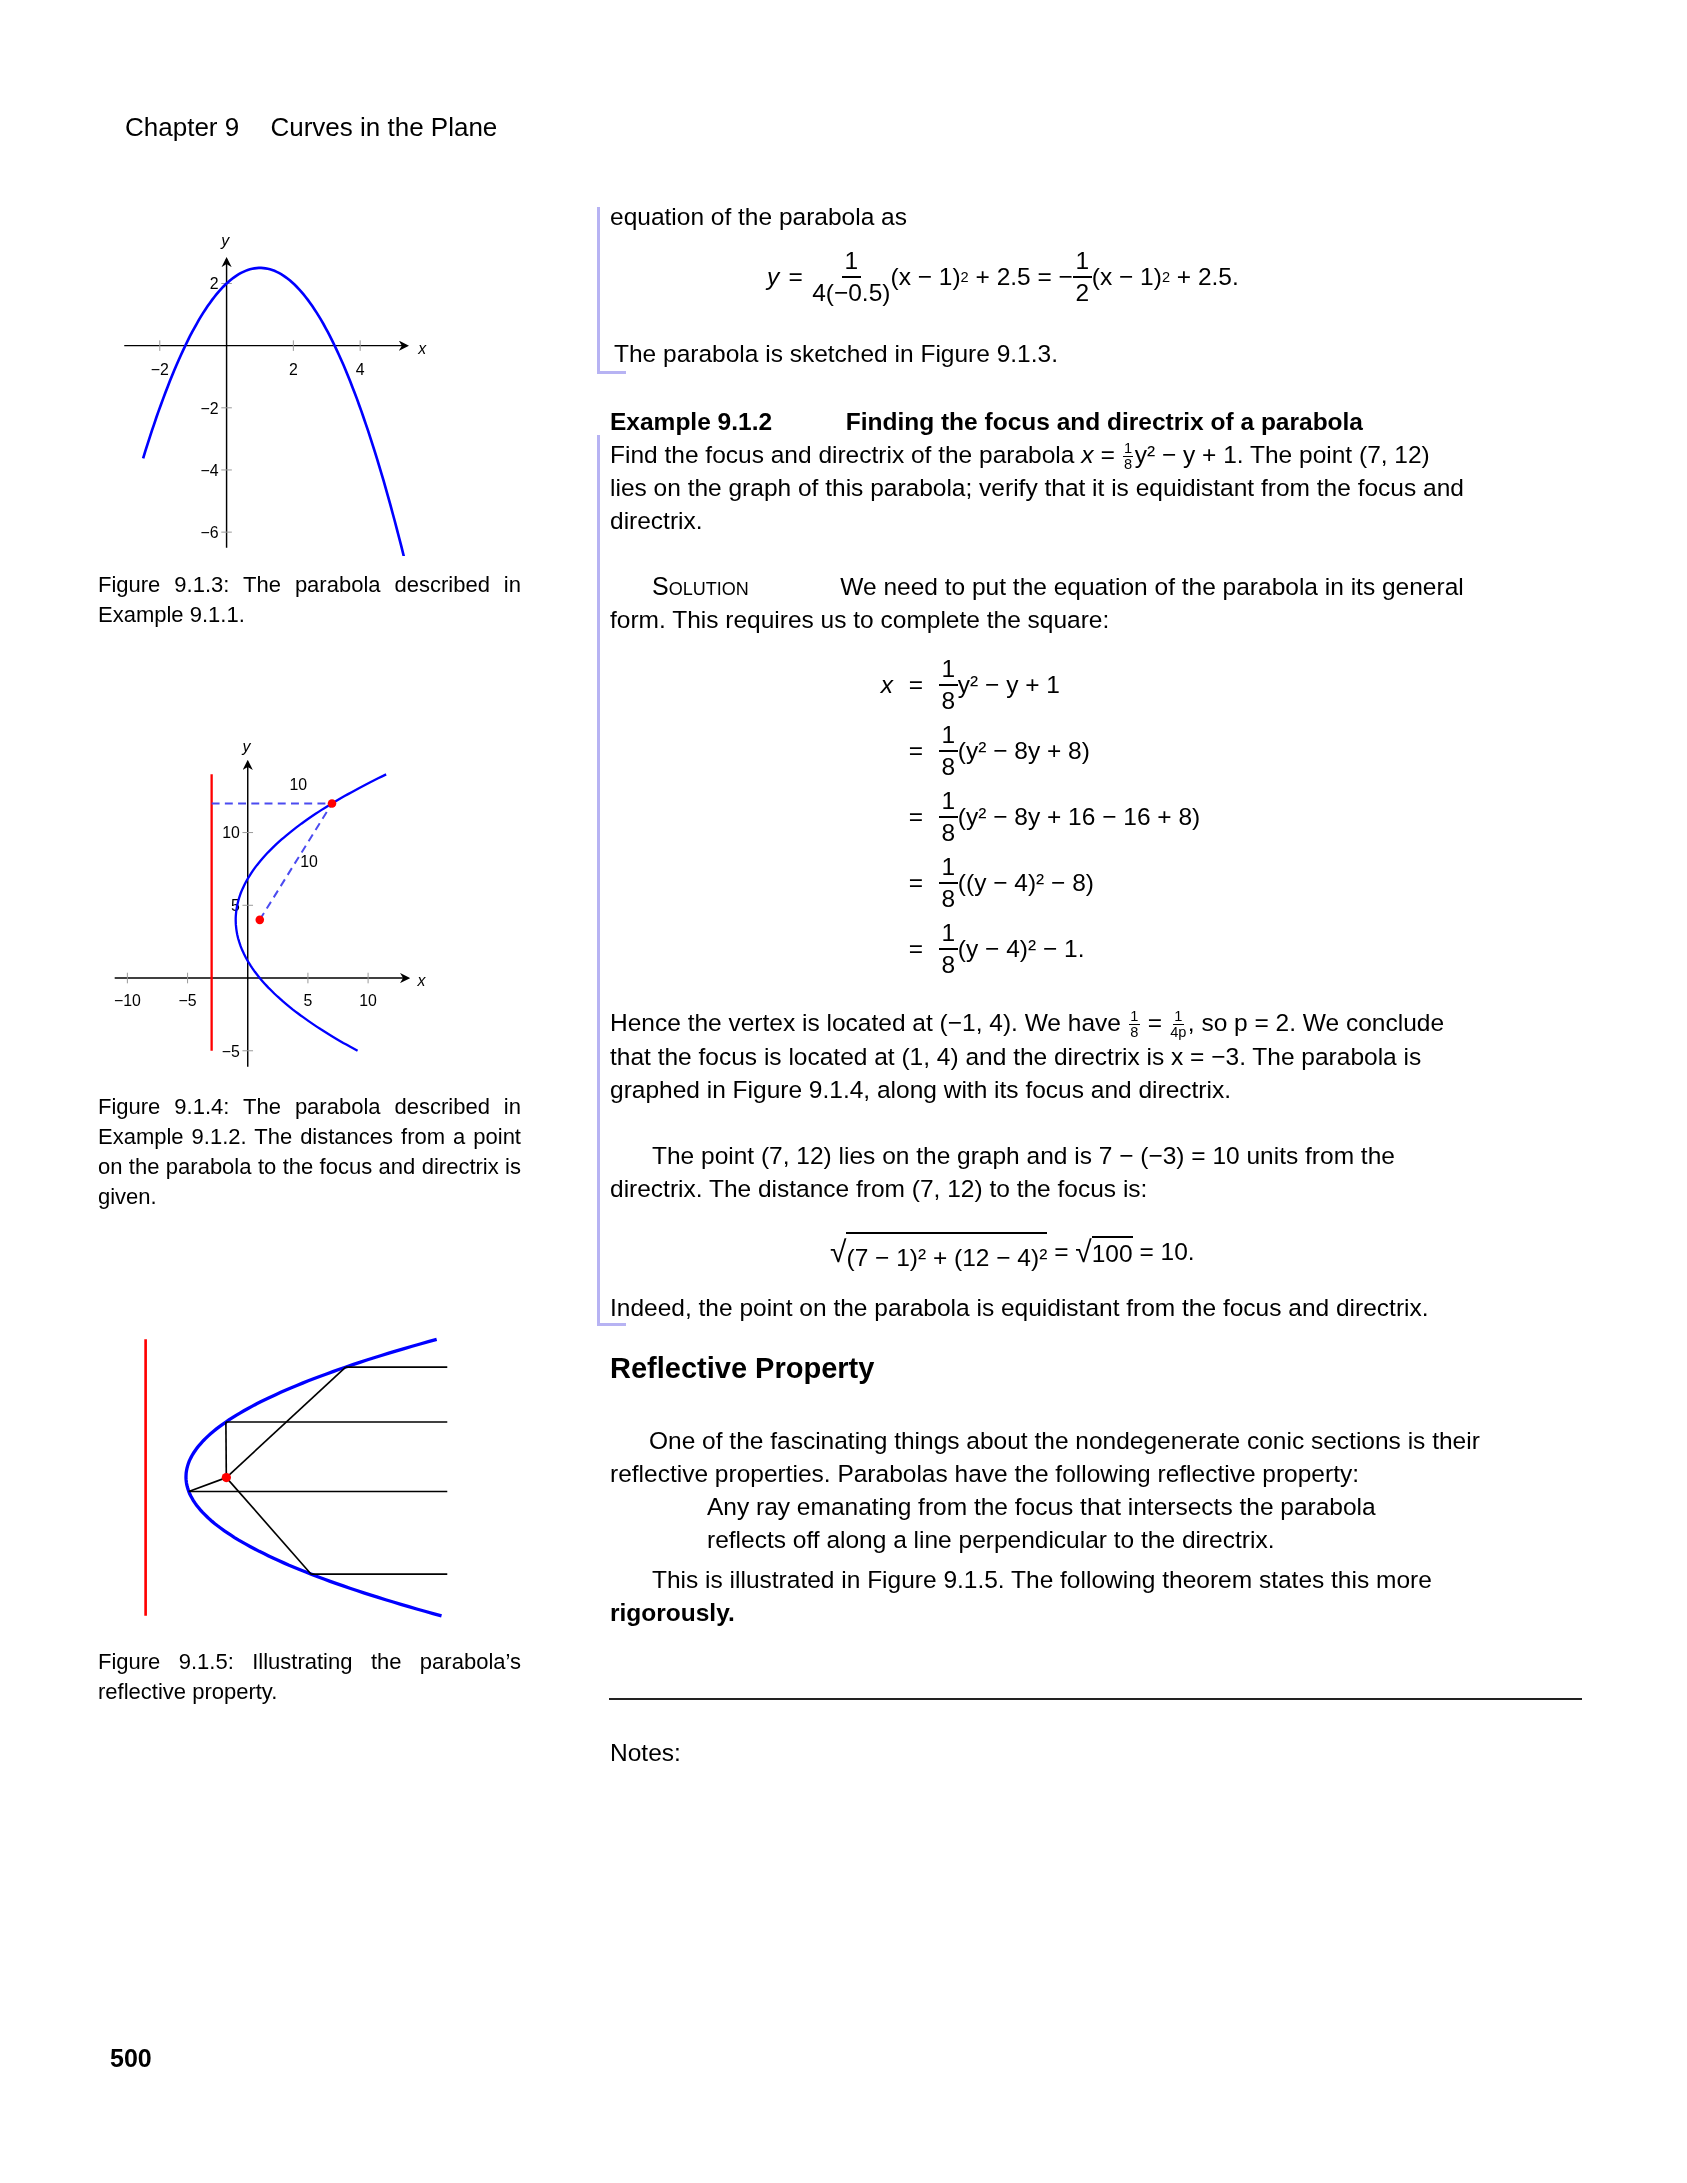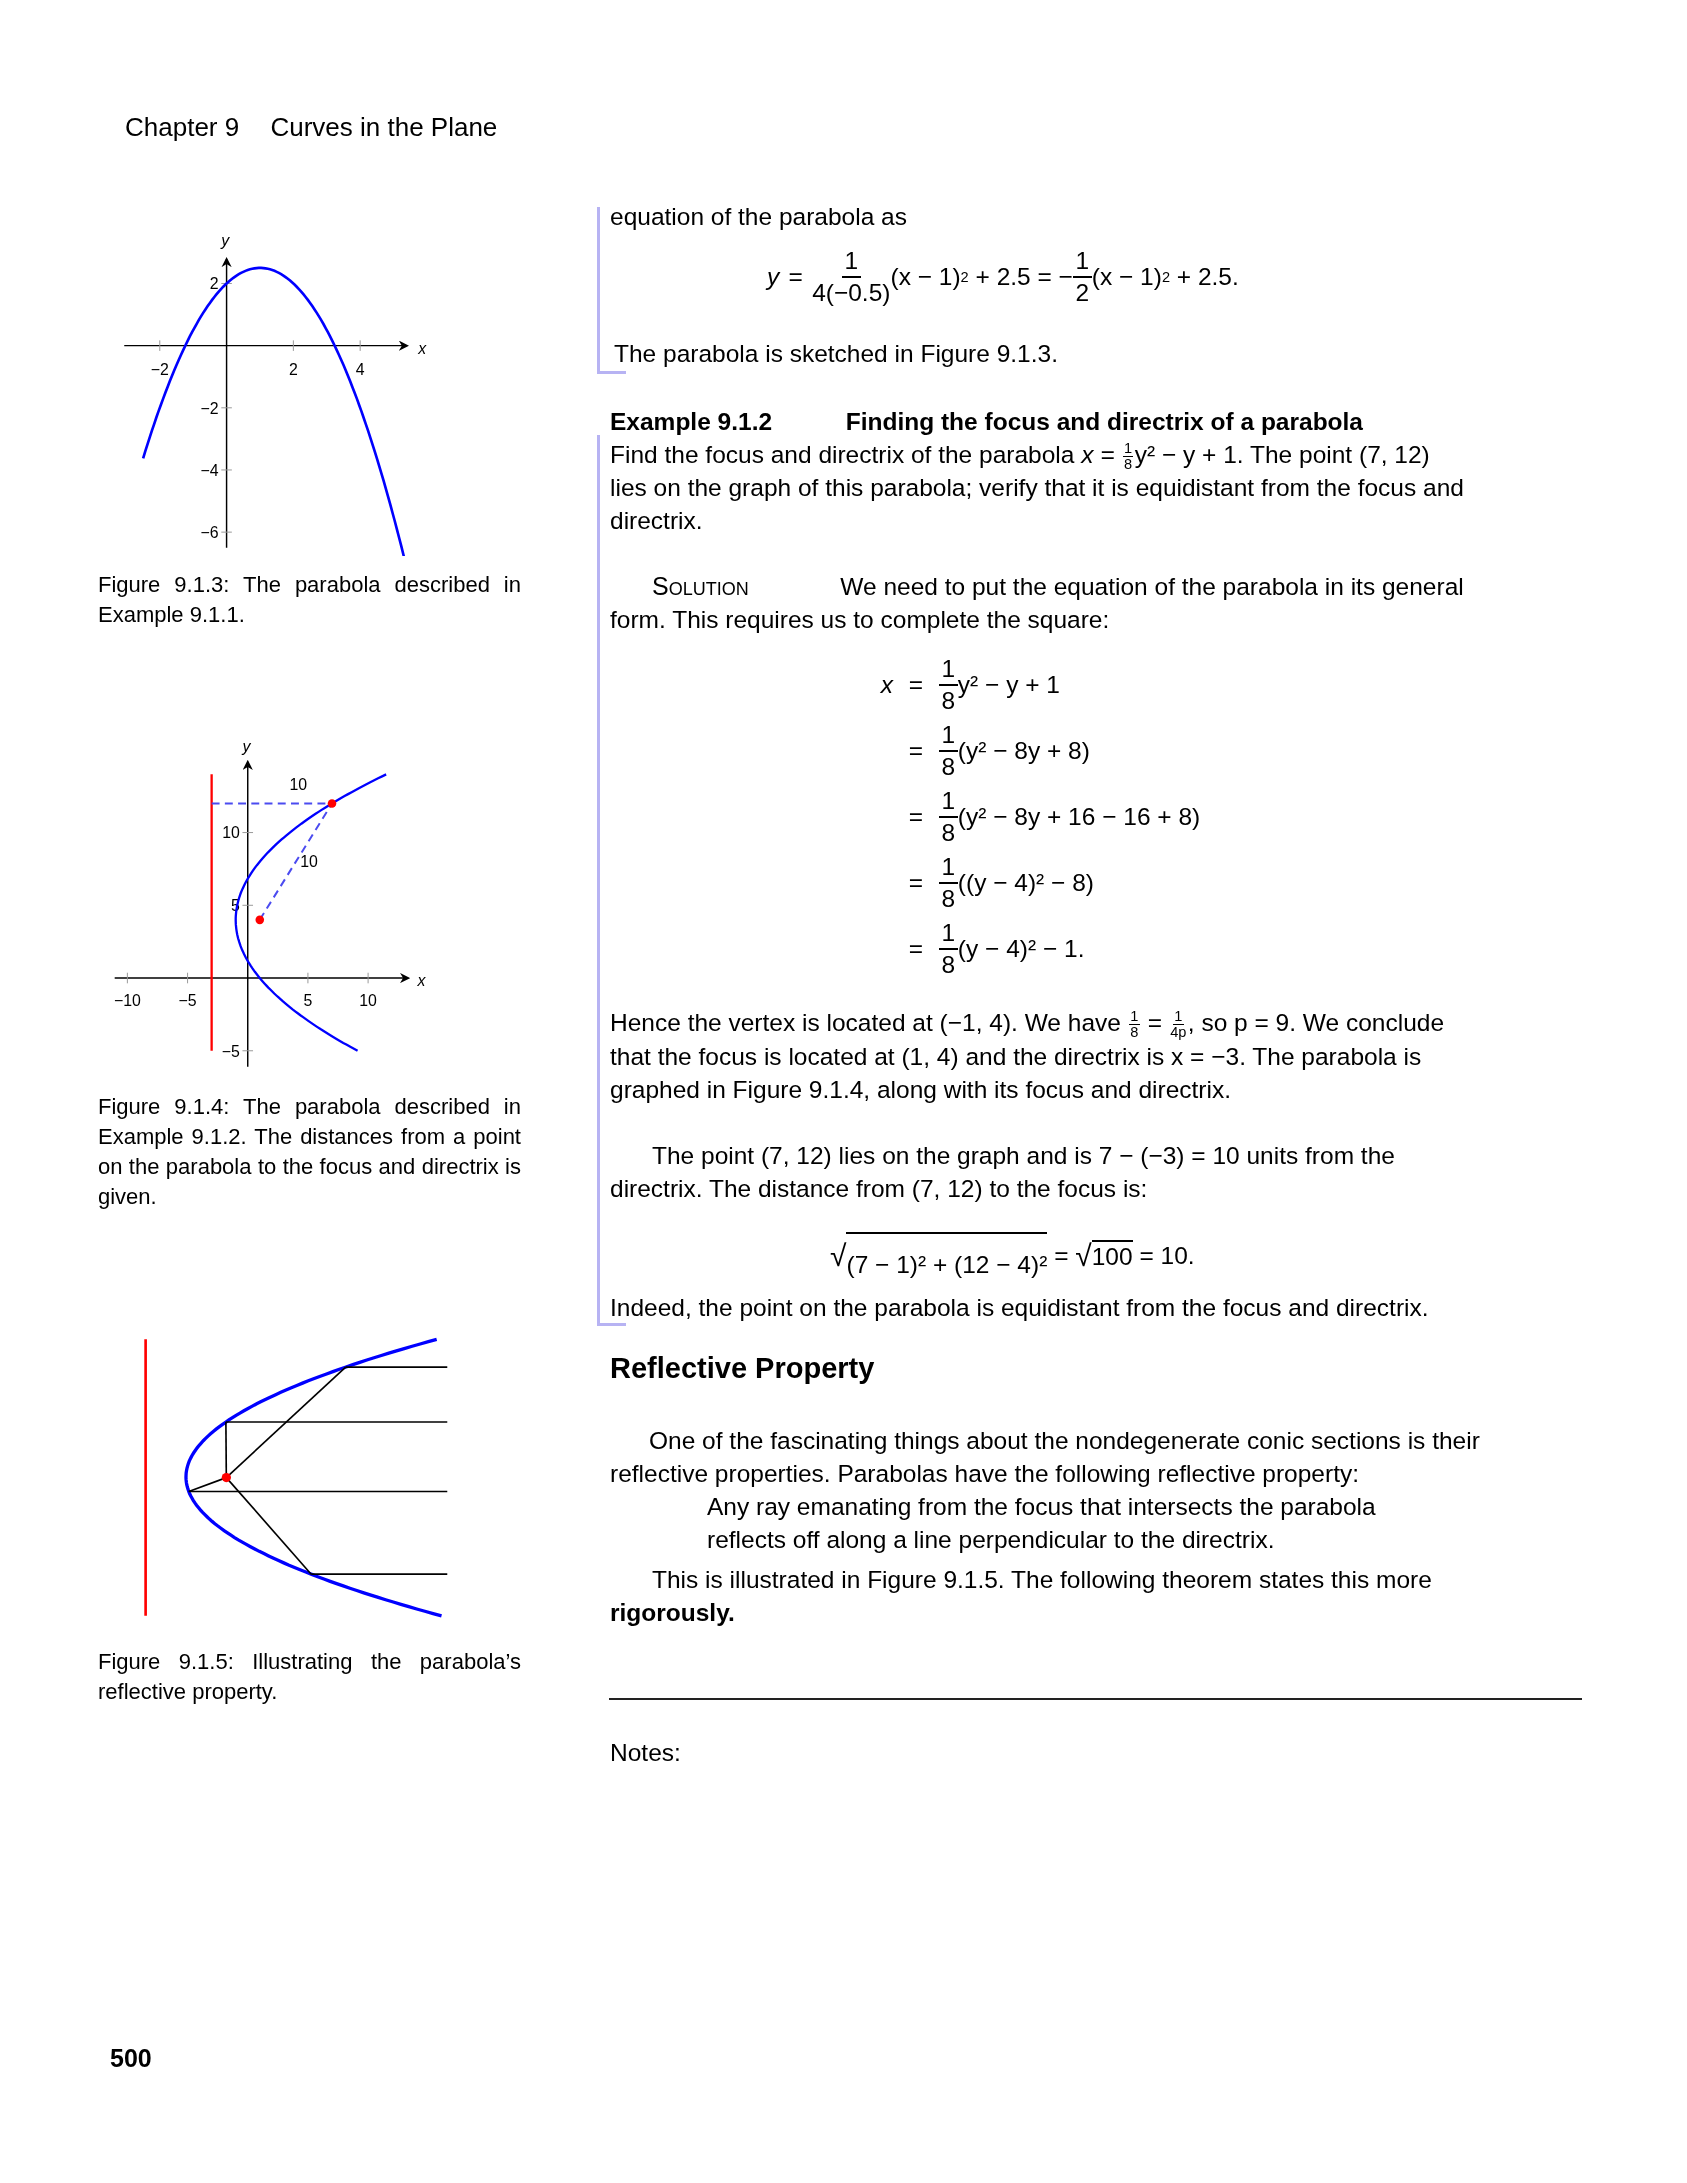--- a/index.html
+++ b/index.html
@@ -213,31 +213,31 @@
     </div>
   </div>
 
 <div class="abs txt" style="left:610px; top:1006px;">
   <span>Hence the vertex is located at (−1, 4). We have </span><span class="sfrac">
       <span class="n">1</span>
       <span>8</span>
     </span><span style="white-space:pre;"> = </span><span class="sfrac">
       <span class="n">1</span>
       <span>4p</span>
-    </span><span>, so p = 9. We conclude</span>
+    </span><span>, so p = 2. We conclude</span>
 </div>
 <div class="abs txt" style="left:610px; top:1040px;">that the focus is located at (1, 4) and the directrix is x = −3. The parabola is</div>
 <div class="abs txt" style="left:610px; top:1073px;">graphed in Figure 9.1.4, along with its focus and directrix.</div>
 
 <div class="abs txt" style="left:652px; top:1139px;">The point (7, 12) lies on the graph and is 7 − (−3) = 10 units from the</div>
 <div class="abs txt" style="left:610px; top:1172px;">directrix. The distance from (7, 12) to the focus is:</div>
 
 <div class="abs eqn" style="left:830px; top:1232px; display:flex; align-items:center;">
   <span style="font-size:30px;">√</span>
-    <span style="border-top:2px solid #000; padding-top:17px;">(7 − 1)² + (12 − 4)²</span>
+    <span style="border-top:2px solid #000; padding-top:10px;">(7 − 1)² + (12 − 4)²</span>
   <span style="white-space:pre;"> = </span>
   <span style="font-size:30px;">√</span>
     <span style="border-top:2px solid #000; padding-top:1.3px;">100</span>
   <span style="white-space:pre;"> = 10.</span>
 </div>
 
 <div class="abs txt" style="left:610px; top:1291px;">Indeed, the point on the parabola is equidistant from the focus and directrix.</div>
 
 <div class="abs section-title" style="left:610px; top:1352px;">Reflective Property</div>
 

